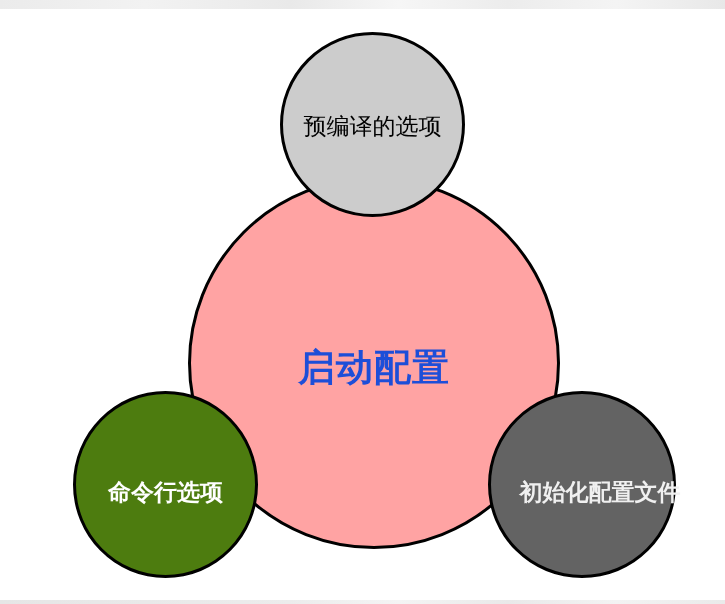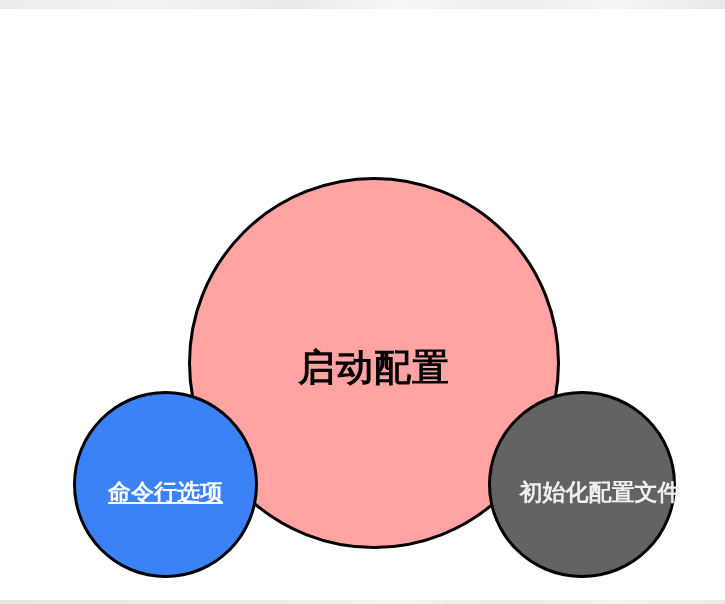--- a/index.html
+++ b/index.html
@@ -86,26 +86,29 @@
       margin-top: 16px;
       margin-left: 36px;
     }
   </style>
 </head>
 <body>
 
 <div class="canvas">
   <div class="band-top"></div>
 
-  <div class="circle circle-center" id="c-center" style="background: rgb(255, 163, 163); color: #000000; border-color: rgb(0, 0, 0);">
+  <div class="circle circle-center" id="c-center" style="background: rgb(255, 163, 163); color: #1d4ed8; border-color: rgb(0, 0, 0);">
     <span class="label label-center">启动配置</span>
   </div>
 
+  <div class="circle circle-top" id="c-top" style="background: rgb(204, 204, 204); color: rgb(0, 0, 0); border-color: rgb(0, 0, 0);">
+    <span class="label label-top">预编译的选项</span>
+  </div>
 
-  <div class="circle circle-left" id="c-left" style="background: #3b82f6; color: rgb(255, 255, 255); border-color: rgb(0, 0, 0); text-decoration: underline;">
+  <div class="circle circle-left" id="c-left" style="background: #4d7c0f; color: rgb(255, 255, 255); border-color: rgb(0, 0, 0);">
     <span class="label label-left">命令行选项</span>
   </div>
 
   <div class="circle circle-right" id="c-right" style="background: rgb(99, 99, 99); color: rgb(240, 240, 240); border-color: rgb(0, 0, 0);">
     <span class="label label-right">初始化配置文件</span>
   </div>
 
   <div class="band-bottom"></div>
 </div>
 

